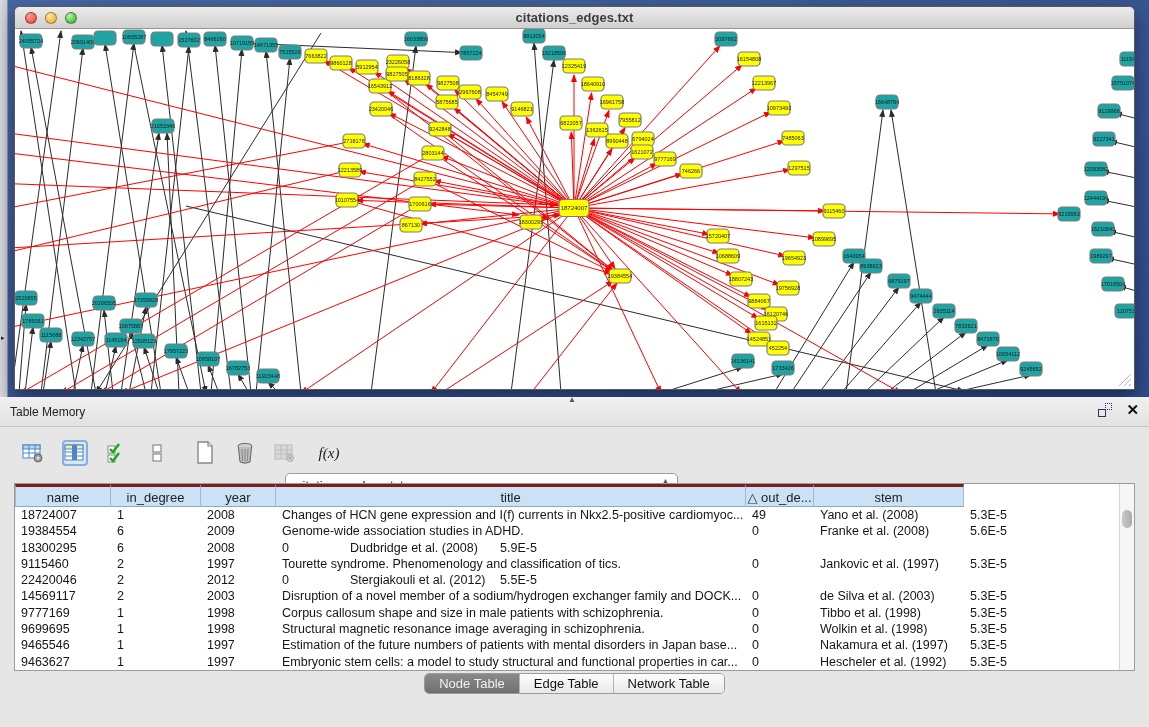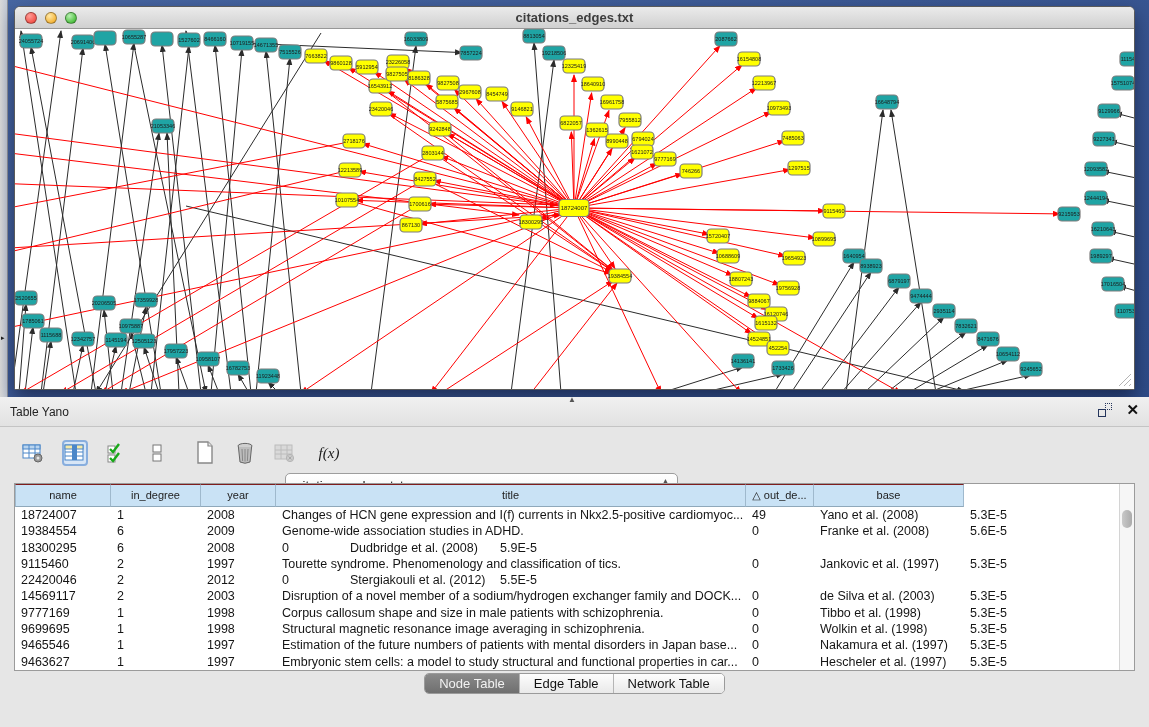--- a/index.html
+++ b/index.html
@@ -47,22 +47,22 @@
   .tbtn.selected { border:2px solid #88aede; background:#d8e6f6; }
   .fx { font-family:"Liberation Serif",serif; font-style:italic; font-size:15px; color:#1a1a1a; }
   #combo { position:absolute; left:285px; top:46px; width:393px; height:25px; background:linear-gradient(#ffffff,#f2f2f2);
     border:1px solid #9d9d9d; border-radius:5px; font-size:13px; color:#111; line-height:23px; padding-left:10px; }
   #combo .arrows { position:absolute; right:8px; top:2px; font-size:7px; color:#555; line-height:9px; text-align:center; }
 
   
   #grid { position:absolute; left:14px; top:86px; width:1121px; height:188px; background:#fff; border:1px solid #9b9b9b; }
   #grid-inner { position:absolute; left:0; top:0; right:15px; bottom:0; overflow:hidden; }
   .hdr-row { display:flex; height:23px; }
-  .hcell { background:#c9e2f5; border-right:1px solid #9fb9cd; border-bottom:1px solid #8fa8ba; border-top:1px solid #7f1d1d;
-    font-size:11px; color:#222; text-align:center; line-height:21px; overflow:hidden; white-space:nowrap; flex:none; }
+  .hcell { background:#c9e2f5; border-right:1px solid #9fb9cd; border-bottom:1px solid #8fa8ba; border-top:3px solid #7f1d1d;
+    font-size:13px; color:#222; text-align:center; line-height:21px; overflow:hidden; white-space:nowrap; flex:none; }
   .hcell:first-child { border-left:1px solid #9fb9cd; }
   .trow { display:flex; height:16.3px; }
   .tcell { font-size:12.5px; color:#151515; line-height:16px; padding-left:6px; overflow:hidden; white-space:nowrap; flex:none; }
   #vscroll { position:absolute; right:0; top:0; width:15px; bottom:0; background:#f6f6f6; border-left:1px solid #d4d4d4; }
   #vthumb { position:absolute; left:2px; top:26px; width:10px; height:18px; background:linear-gradient(90deg,#c9c9c9,#ababab); border-radius:6px; }
 
   
   #tabs { position:absolute; left:0; top:276px; width:1149px; height:26px; display:flex; justify-content:center; }
   .seg { display:flex; height:21px; border:1px solid #9a9a9a; border-radius:5px; overflow:hidden; background:#fff; }
   .seg .tab { padding:0 14px; font-size:13px; line-height:19px; color:#111; background:linear-gradient(#fdfdfd,#e9e9e9); border-left:1px solid #b5b5b5; }
@@ -661,21 +661,21 @@
         <svg id="grip" viewBox="0 0 14 14">
           <path d="M13,1 L1,13 M13,6 L6,13 M13,11 L11,13" stroke="#777" stroke-width="1" fill="none"></path>
         </svg>
       </div>
     </div>
   </div>
 
   <div id="table-panel">
     <div id="panel-header">
       <span class="notch">▲</span>
-      <span class="ptitle">Table Yano</span>
+      <span class="ptitle">Table Memory</span>
       <div class="panel-icons">
         <span class="float-ic">
             <span class="sq1"></span>
             <span class="sq2"></span>
           </span>
         <span class="close-ic">✕</span>
       </div>
     </div>
 
     <div id="toolbar">
@@ -747,21 +747,21 @@
     </div>
 
     <div id="grid">
       <div id="grid-inner">
         <div class="hdr-row" id="hdr-row">
             <div class="hcell" style="width: 96px;">name</div>
             <div class="hcell" style="width: 90px;">in_degree</div>
             <div class="hcell" style="width: 75px;">year</div>
             <div class="hcell" style="width: 470px;">title</div>
             <div class="hcell" style="width: 68px;">△ out_de...</div>
-            <div class="hcell" style="width: 150px;">base</div>
+            <div class="hcell" style="width: 150px;">stem</div>
           </div>
         <div id="rows">
             <div class="trow">
               <div class="tcell" style="width: 96px;">18724007</div>
               <div class="tcell" style="width: 90px;">1</div>
               <div class="tcell" style="width: 75px;">2008</div>
               <div class="tcell" style="width: 470px;">Changes of HCN gene expression and I(f) currents in Nkx2.5-positive cardiomyoc...</div>
               <div class="tcell" style="width: 68px;">49</div>
               <div class="tcell" style="width: 150px;">Yano et al. (2008)</div>
               <div class="tcell" style="width: 157px;">5.3E-5</div>
@@ -835,21 +835,21 @@
               <div class="tcell" style="width: 68px;">0</div>
               <div class="tcell" style="width: 150px;">Nakamura et al. (1997)</div>
               <div class="tcell" style="width: 157px;">5.3E-5</div>
             </div>
             <div class="trow">
               <div class="tcell" style="width: 96px;">9463627</div>
               <div class="tcell" style="width: 90px;">1</div>
               <div class="tcell" style="width: 75px;">1997</div>
               <div class="tcell" style="width: 470px;">Embryonic stem cells: a model to study structural and functional properties in car...</div>
               <div class="tcell" style="width: 68px;">0</div>
-              <div class="tcell" style="width: 150px;">Hescheler et al. (1997)</div>
+              <div class="tcell" style="width: 150px;">Hescheler et al. (1992)</div>
               <div class="tcell" style="width: 157px;">5.3E-5</div>
             </div>
           </div>
       </div>
       <div id="vscroll">
           <div id="vthumb"></div>
         </div>
     </div>
 
     <div id="tabs">

